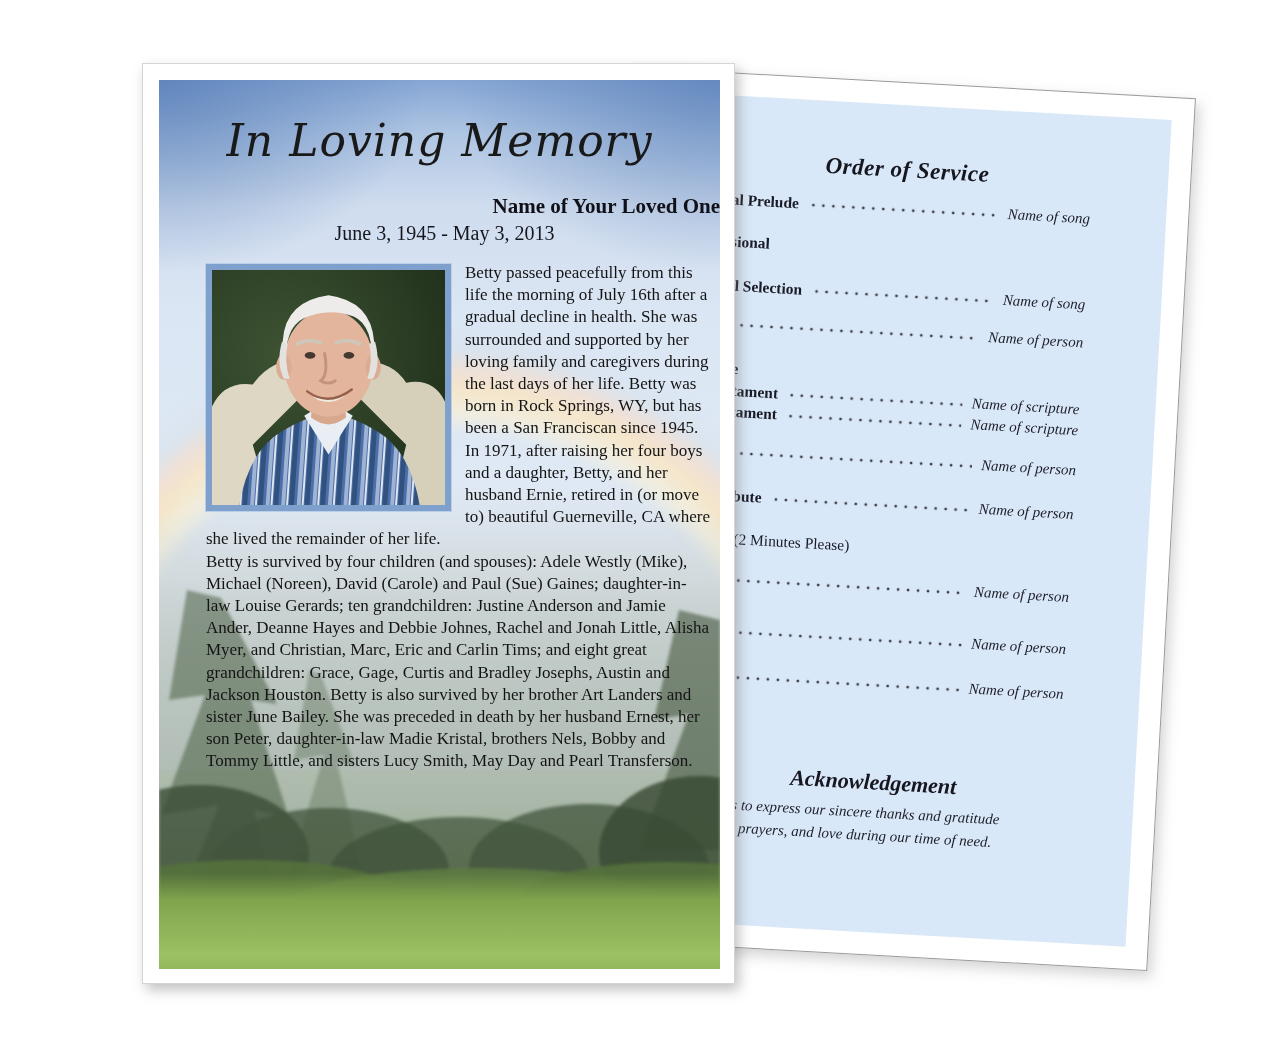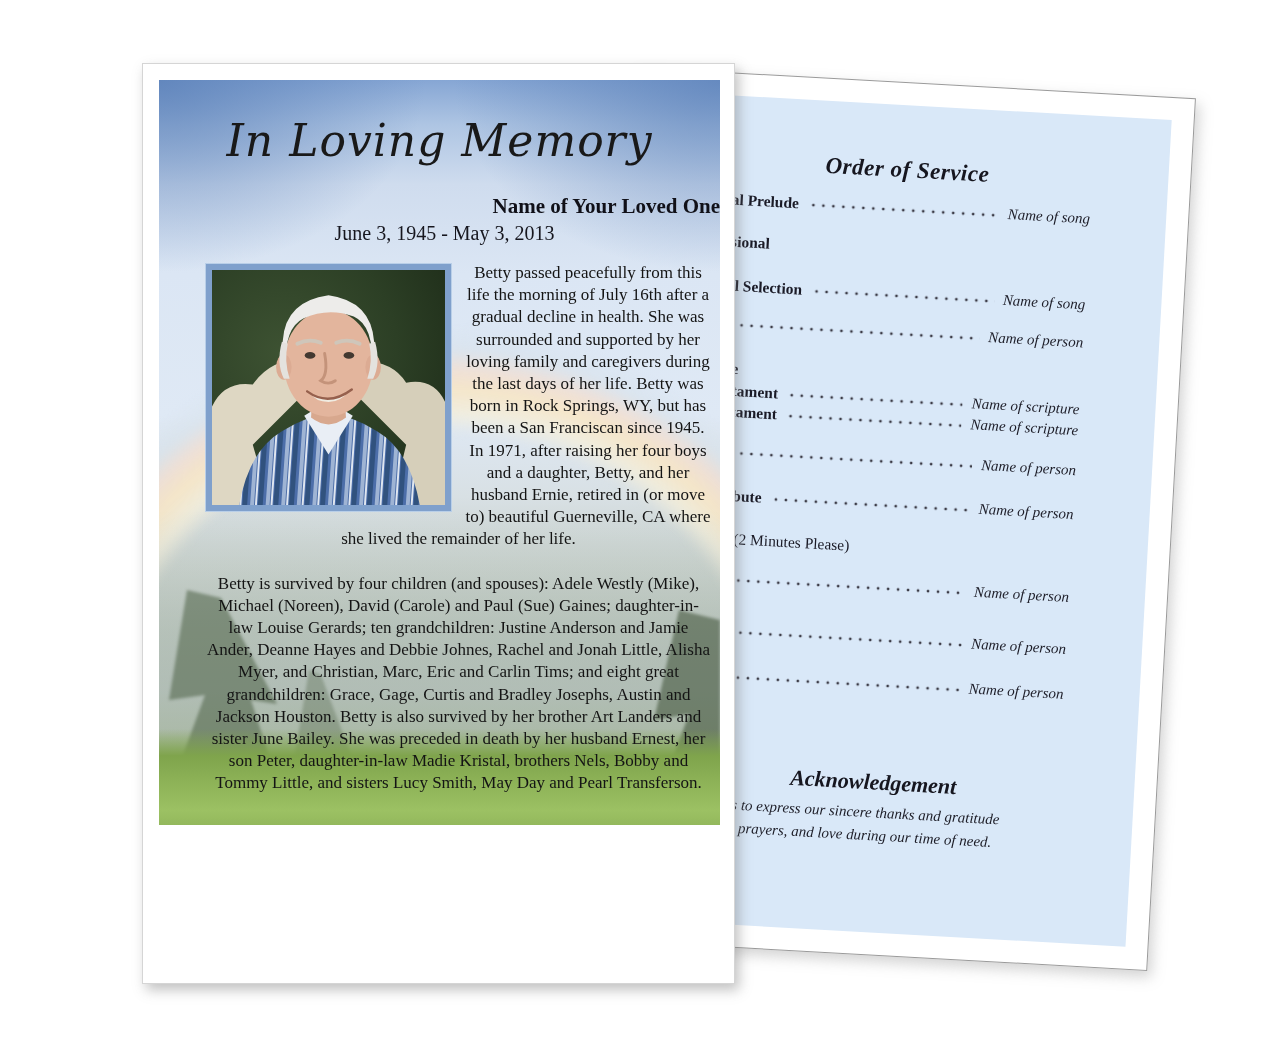--- a/index.html
+++ b/index.html
@@ -36,21 +36,21 @@
                  font-style:italic; color:#16161f; }
   .ack-text { margin-top:6px; font-style:italic; font-size:15px; line-height:23px; color:#1c1c26; }
 
   
   .left-page {
     position:absolute; left:142px; top:63px; width:593px; height:921px;
     background:#ffffff; border:1px solid #d5d5d5; padding:16px;
     box-shadow:4px 6px 12px rgba(120,120,120,.45);
     z-index:2;
   }
-  .interior { position:relative; width:561px; height:745px; overflow:hidden;
+  .interior { position:relative; width:561px; height:889px; overflow:hidden;
               background:linear-gradient(180deg,#86a6d4 0%, #aec5e3 6%, #cfdcee 14%,
                           #dbe6f4 26%, #dfe9f5 45%, #d8e0e4 56%, #c6cfc9 66%,
                           #b4c0b4 74%, #a9b7a8 82%, #9db089 88%, #8aad58 94%, #7da24c 100%); }
   .sky-corners { position:absolute; inset:0;
     background:radial-gradient(430px 310px at 0% 0%, rgba(88,126,183,.78), transparent 62%),
                radial-gradient(430px 310px at 100% 0%, rgba(88,126,183,.70), transparent 62%);
     pointer-events:none; }
   .rainbow { position:absolute; left:-420px; top:-10px; width:1400px; height:1400px;
     border-radius:50%;
     background:radial-gradient(circle,
@@ -68,26 +68,26 @@
     pointer-events:none; }
 
   .front-content { position:relative; z-index:3; height:100%; }
   .memory-title { margin-top:34px; text-align:center; font-style:italic;
     font-family:"DejaVu Serif", serif; font-size:44px; line-height:53px;
     color:#191919; letter-spacing:1px; }
   .loved-name { margin-top:27px; text-align:right; font-size:21px; font-weight:bold;
     color:#101018; line-height:24px; }
   .loved-dates { text-align:center; font-size:20px; color:#16161e; line-height:26px; margin-top:2px;margin-left:10px; }
   .bio { margin:16px 9px 0 47px; width:505px; font-size:17px; line-height:22.2px;
-    color:#141414; text-align:center; }
+    color:#141414; text-align:left; }
   .photo-frame { float:left; width:245px; height:247px; border:6px solid #7fa0cc;
     outline:1px solid #b9cfe8; margin:2px 14px 6px 0; background:#24321f;
     box-shadow:0 0 0 1px rgba(255,255,255,.5) inset; }
   .photo-frame svg { display:block; width:233px; height:235px; }
-  .bio-p2 { margin-top:22px; }
+  .bio-p2 { }
 
 </style>
 </head>
 <body>
 
 <div class="canvas">
 
   <div class="right-page">
     <div class="right-inner">
       <div class="svc-content">

